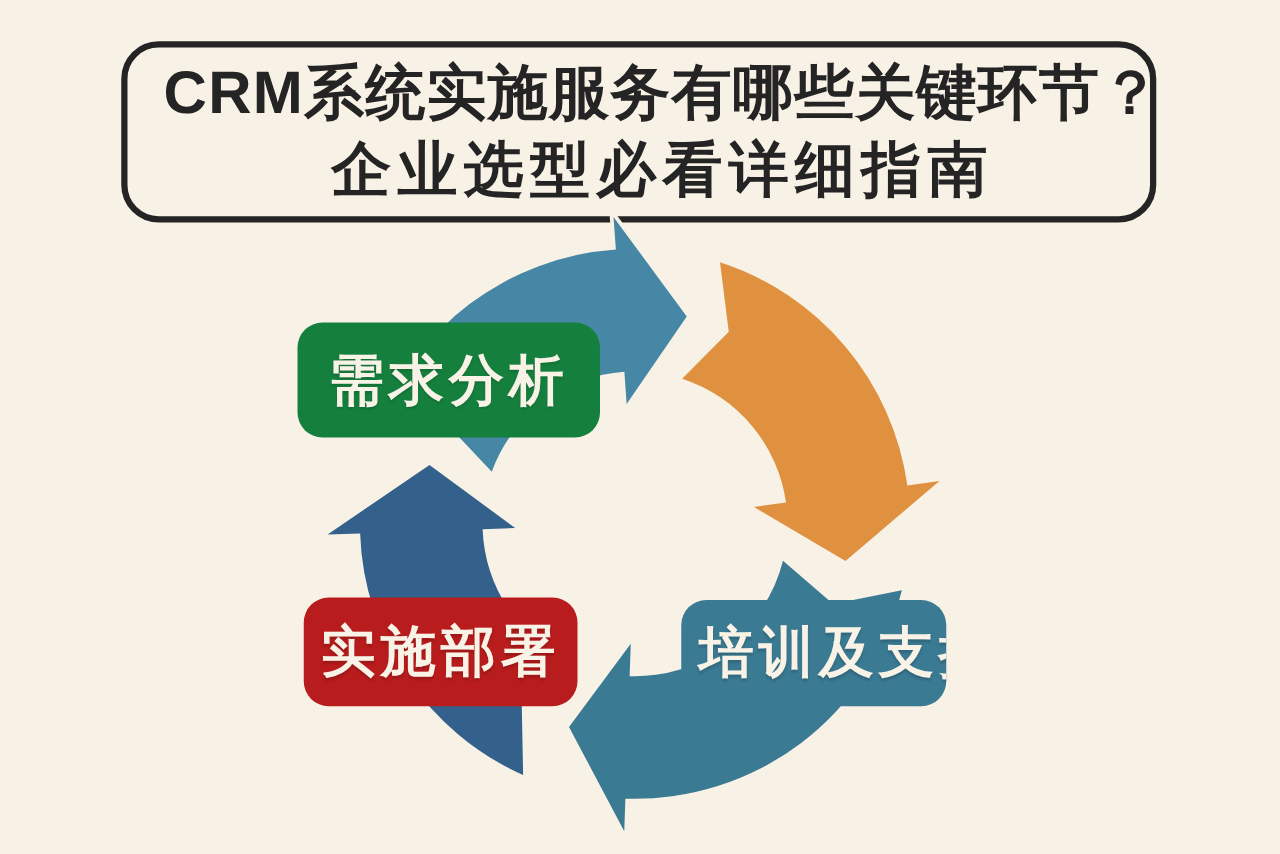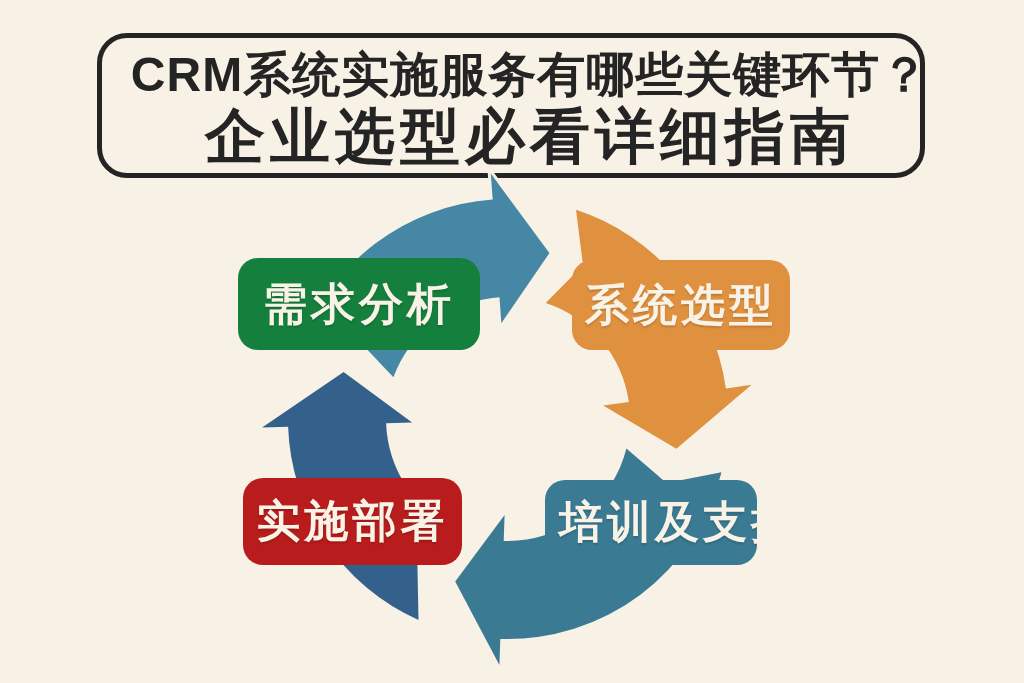--- a/index.html
+++ b/index.html
@@ -17,21 +17,21 @@
     border:5px solid #242424;border-radius:30px;
     display:flex;flex-direction:column;align-items:center;justify-content:center;
     gap:6px;
     padding-left:38px;
   }
   .title-line1{
     font-size:48px;font-weight:900;color:#242424;letter-spacing:1px;
     line-height:56px;white-space:nowrap;
   }
   .title-line2{
-    font-size:60px;font-weight:900;color:#242424;letter-spacing:5px;
+    font-size:48px;font-weight:900;color:#242424;letter-spacing:5px;
     line-height:56px;white-space:nowrap;
   }
 
   
   svg.cycle{position:absolute;left:0;top:0;}
   .seg-path{stroke:#f8f2e6;stroke-width:6;stroke-linejoin:round;paint-order:stroke;}
 
   .step-label{
     position:absolute;display:flex;align-items:center;justify-content:center;
     border-radius:20px;color:#f9f3e7;font-weight:800;font-size:44px;
@@ -56,16 +56,15 @@
   </div>
 
   <svg class="cycle" width="1024" height="683" viewBox="0 0 1024 683">
     <path class="seg-path" d="M 301.3 343.8 A 220 220 0 0 1 492.7 199.5 L 490.8 173.6 L 549.4 253.1 L 501.3 323.2 L 499.5 297.3 A 122 122 0 0 0 393.4 377.3 L 357.0 338.7 Z" fill="#4587a4"></path>
     <path class="seg-path" d="M 576.0 209.8 A 220 220 0 0 1 725.9 388.4 L 751.6 384.8 L 676.4 448.7 L 603.1 405.6 L 628.8 402.0 A 122 122 0 0 0 545.7 303.0 L 583.0 265.3 Z" fill="#e0913f"></path>
     <path class="seg-path" d="M 721.5 472.2 A 220 220 0 0 1 500.3 638.9 L 499.4 664.9 L 455.2 581.6 L 504.6 514.9 L 503.7 540.9 A 122 122 0 0 0 626.4 448.5 L 666.5 483.1 Z" fill="#3a7a93"></path>
     <path class="seg-path" d="M 418.5 620.0 A 220 220 0 0 1 288.1 426.7 L 262.1 427.6 L 343.6 371.9 L 412.1 422.4 L 386.1 423.3 A 122 122 0 0 0 458.4 530.5 L 417.4 564.0 Z" fill="#33618b"></path>
   </svg>
 
   <div class="step-label pos-0" style="background: #15803d;">需求分析</div>
-  <div class="step-label pos-1" style="background: rgb(224, 145, 63);">系统选型</div>
   <div class="step-label pos-2" style="background: rgb(58, 122, 147);">培训及支持</div>
   <div class="step-label pos-3" style="background: #b91c1c;">实施部署</div>
 </div>
 
 </body></html>

